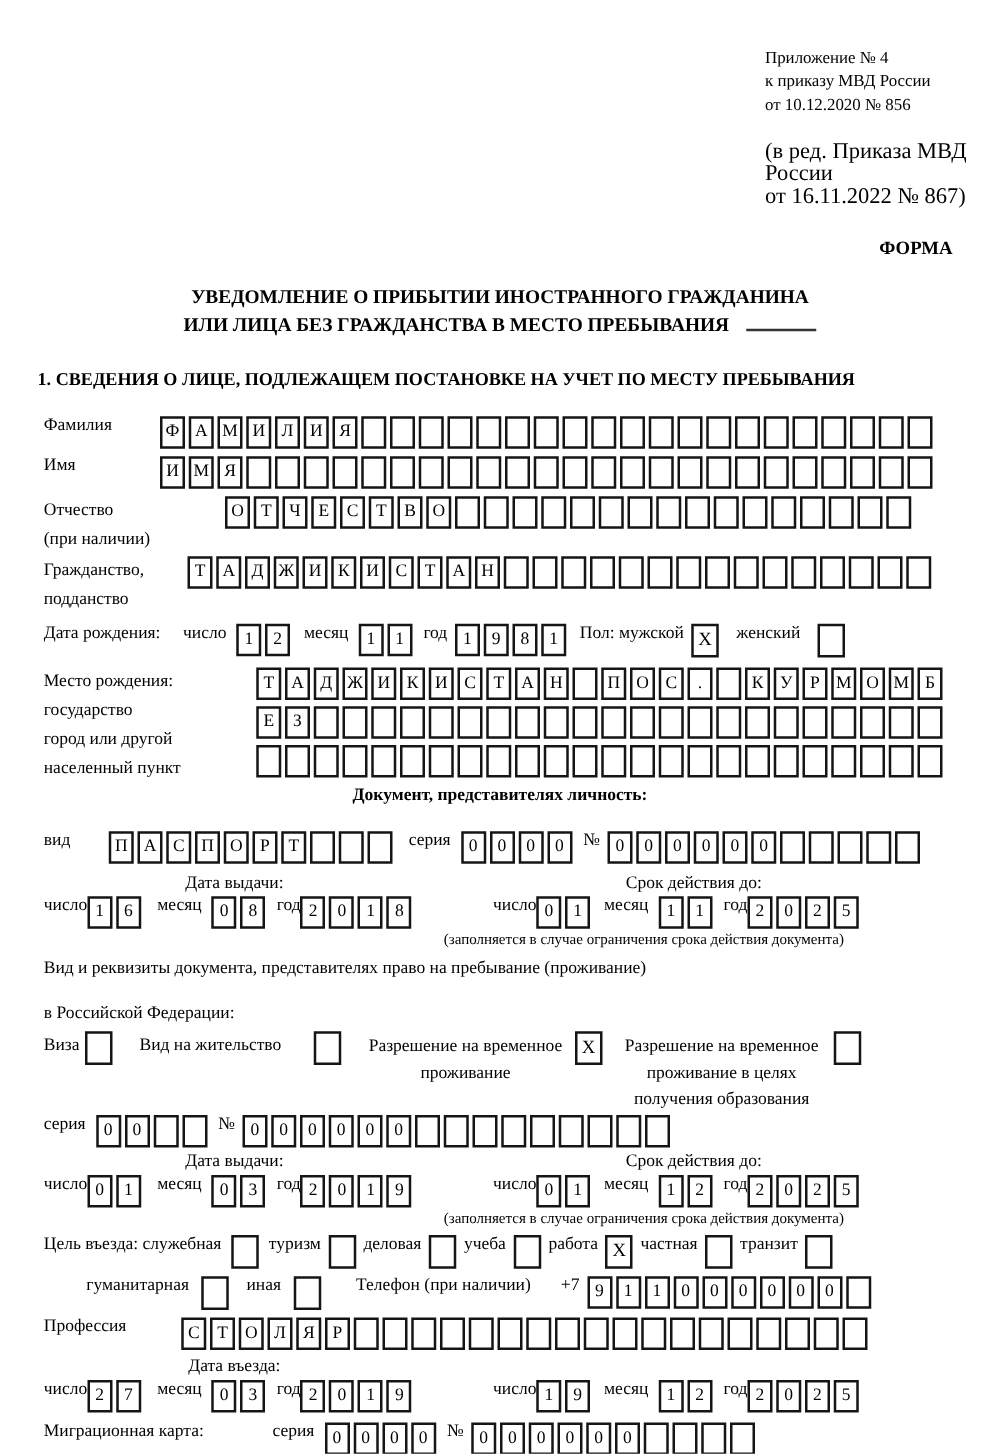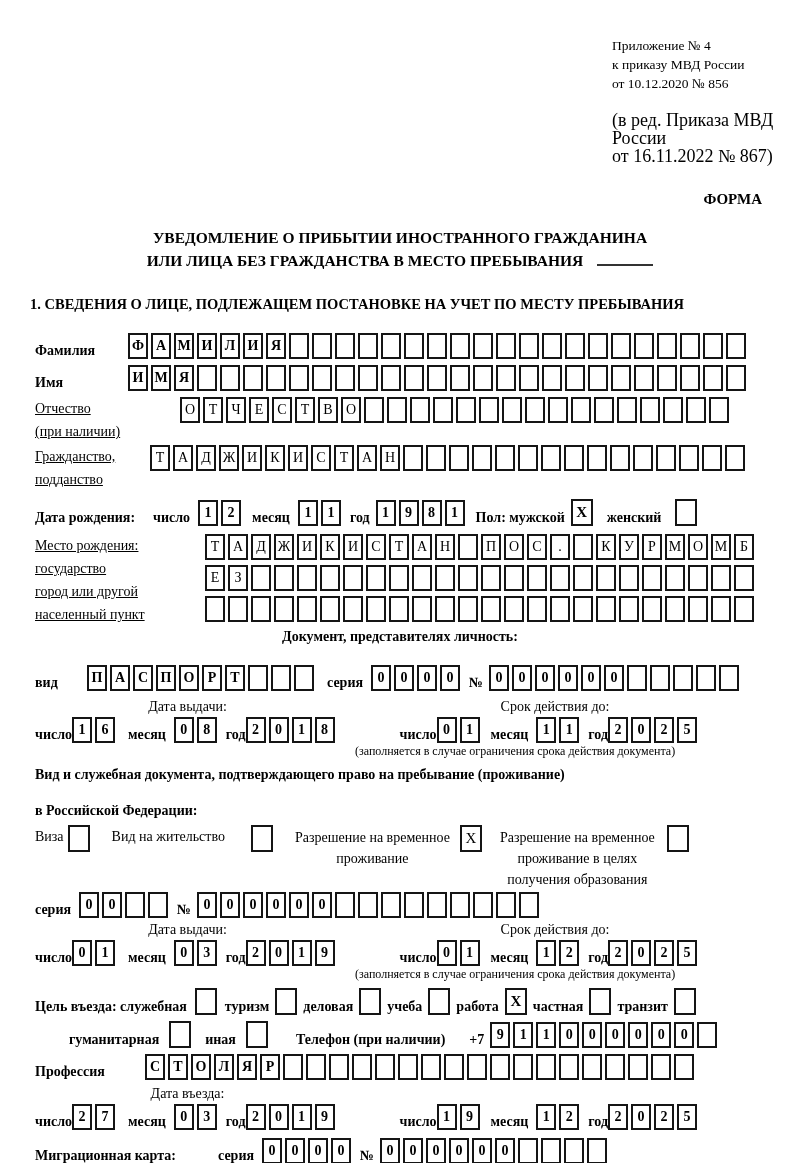--- a/index.html
+++ b/index.html
@@ -1,39 +1,39 @@
 <!DOCTYPE html>
 <html><head>
 <meta charset="utf-8">
 <style>
   html,body{margin:0;padding:0;background:#fff;}
   body{width:800px;height:1163px;position:relative;overflow:hidden;
        font-family:"Liberation Serif","DejaVu Serif",serif;color:#000;font-size:14px;}
   .lbl{white-space:nowrap;}
-  .row{display:flex;align-items:flex-end;padding-left:35px;font-weight:bold;}
+  .row{display:flex;align-items:flex-start;padding-left:35px;}
   .row-top{display:flex;align-items:flex-start;padding-left:35px;}
   .cells{display:inline-flex;flex-wrap:nowrap;}
   .cell{display:inline-flex;align-items:center;justify-content:center;
         width:20px;height:26px;border:2px solid #151515;box-sizing:border-box;
         margin-right:3px;font-size:14px;background:#fff;}
   .chk{display:inline-flex;align-items:center;justify-content:center;
        width:22px;height:27px;border:2px solid #151515;box-sizing:border-box;
        font-size:15px;background:#fff;flex:none;}
   .b{font-weight:bold;}
   .center{text-align:center;}
   .hdr{margin-left:612px;padding-top:36px;line-height:19px;font-size:13.5px;}
   .hdr .sub{margin-top:18px;font-size:18px;line-height:18px;}
   .forma{text-align:right;padding-right:38px;margin-top:26px;font-size:15px;}
   .title{margin-top:18px;text-align:center;font-size:15.5px;line-height:23px;}
   .blankline{display:inline-block;width:56px;border-bottom:2px solid #333;height:12px;margin-left:14px;}
   .sec{margin-top:24px;padding-left:30px;font-size:14.5px;}
   .mt4{margin-top:20px;}.mt6{margin-top:6px;}.mt8{margin-top:8px;}
   .gap6{margin-left:6px;}.gap8{margin-left:8px;}.gap10{margin-left:10px;}
   .gap14{margin-left:14px;}.gap18{margin-left:18px;}
-  .labelcol{line-height:23px;flex:none;text-decoration:underline;}
+  .labelcol{line-height:23px;flex:none;}
   .cellrows{display:flex;flex-direction:column;}
   .cellrows .cells{margin-bottom:5px;}
   .dhead{display:flex;margin-top:8px;}
   .note{font-size:12px;margin-top:1px;}
 </style>
 </head>
 <body>
 
 <div class="hdr">
   <div>Приложение № 4</div>
@@ -379,21 +379,21 @@
   <span class="cells">
       <span class="cell">2</span>
       <span class="cell">0</span>
       <span class="cell">2</span>
       <span class="cell">5</span>
     </span>
 </div>
 <div class="note" style="margin-left:355px">(заполняется в случае ограничения срока действия документа)</div>
 
 <div class="row mt8">
-  <span>Вид и служебная документа, подтверждающего право на пребывание (проживание)</span>
+  <span>Вид и реквизиты документа, представителях право на пребывание (проживание)</span>
 </div>
 <div class="row mt4">
   <span>в Российской Федерации:</span>
 </div>
 
 <div class="row-top mt6">
   <span class="lbl" style="margin-top:4px">Виза</span>
   <span class="chk" style="margin-left:4px"></span>
   <span class="lbl" style="margin-left:22px;margin-top:4px">Вид на жительство</span>
   <span class="chk" style="margin-left:26px"></span>

